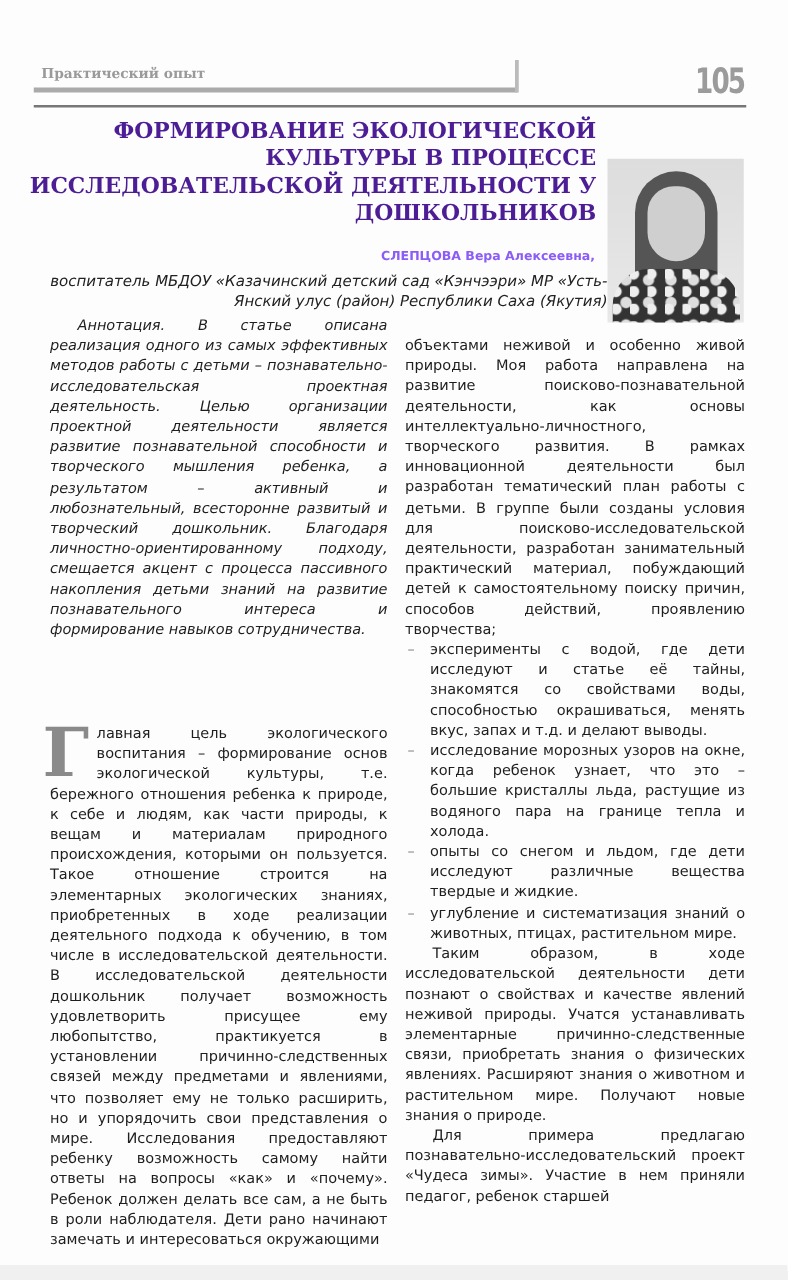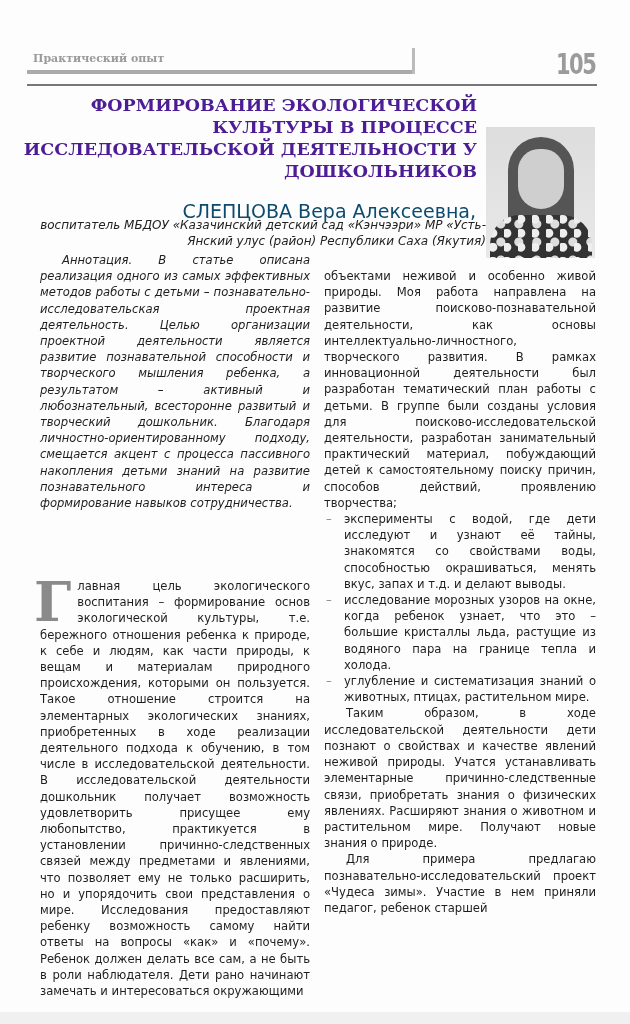--- a/index.html
+++ b/index.html
@@ -7,21 +7,21 @@
   .hdr-section { position:absolute; left:33px; top:52px; font-family:"DejaVu Serif", serif; font-weight:bold; font-size:11px; color:#9a9a9a; }
   .hdr-bar { position:absolute; left:27px; top:70px; width:387px; height:4px; background:#aaa; }
   .hdr-vbar { position:absolute; left:412px; top:48px; width:3px; height:26px; background:#bbb; }
   .hdr-rule { position:absolute; left:27px; top:84px; width:570px; height:2px; background:#777; }
   .page-num { position:absolute; left:556px; top:48px; font-family:"DejaVu Sans", sans-serif; font-weight:bold; font-size:28px; color:#9b9b9b; letter-spacing:-2px; transform:scaleX(0.75); transform-origin:left; }
   .title { position:absolute; right:153px; top:94px; width:460px; text-align:right; font-family:"DejaVu Serif", serif; font-weight:bold; font-size:17.5px; line-height:22px; color:#4c1d95; }
   .photo { position:absolute; left:486px; top:127px; width:109px; height:131px; background:linear-gradient(#ddd,#e8e8e8); overflow:hidden; }
   .photo .hair { position:absolute; left:22px; top:10px; width:66px; height:90px; border-radius:33px 33px 10px 10px; background:#555; }
   .photo .face { position:absolute; left:32px; top:22px; width:46px; height:60px; border-radius:22px 22px 24px 24px; background:#cfcfcf; }
   .photo .body { position:absolute; left:4px; top:88px; width:102px; height:50px; border-radius:30px 30px 0 0; background:radial-gradient(circle at 20% 30%, #eee 4px, transparent 5px), radial-gradient(circle at 60% 50%, #ddd 4px, transparent 5px), #333; background-size:14px 14px, 18px 18px, auto; }
-  .author-name { position:absolute; right:154px; top:200px; font-weight:normal; font-size:19px; color:#0c4a6e; }
+  .author-name { position:absolute; right:154px; top:200px; font-weight:bold; font-size:10px; color:#8b5cf6; }
   .author-aff { position:absolute; right:144px; top:217px; width:460px; text-align:right; font-style:italic; font-size:12px; line-height:16px; color:#222; }
   .col { position:absolute; font-size:11.6px; line-height:16.2px; text-align:justify; }
   .col-left { left:40px; top:252px; width:270px; }
   .col-right { left:324px; top:268px; width:272px; }
   .abstract p, .keywords p { margin:0; font-style:italic; text-indent:22px; }
   .body-text { position:absolute; left:40px; top:578px; width:270px; font-size:11.6px; line-height:16.2px; text-align:justify; }
   .dropcap { float:left; font-family:"DejaVu Serif", serif; font-weight:bold; font-size:54px; line-height:44px; color:#8a8a8a; margin:2px 6px 0 -6px; }
   p { margin:0; }
   .indent { text-indent:22px; }
   ul.dash { list-style:none; margin:0; padding:0 0 0 20px; }
@@ -58,21 +58,22 @@
 </div>
 
 <div class="body-text">
   <span class="dropcap">Г</span>
   <span>лавная цель экологического воспитания – формирование основ экологической культуры, т.е. бережного отношения ребенка к природе, к себе и людям, как части природы, к вещам и материалам природного происхождения, которыми он пользуется. Такое отношение строится на элементарных экологических знаниях, приобретенных в ходе реализации деятельного подхода к обучению, в том числе в исследовательской деятельности. В исследовательской деятельности дошкольник получает возможность удовлетворить присущее ему любопытство, практикуется в установлении причинно-следственных связей между предметами и явлениями, что позволяет ему не только расширить, но и упорядочить свои представления о мире. Исследования предоставляют ребенку возможность самому найти ответы на вопросы «как» и «почему». Ребенок должен делать все сам, а не быть в роли наблюдателя. Дети рано начинают замечать и интересоваться окружающими</span>
 </div>
 
 <div class="col col-right">
   <p>объектами неживой и особенно живой природы. Моя работа направлена на развитие поисково-познавательной деятельности, как основы интеллектуально-личностного, творческого развития. В рамках инновационной деятельности был разработан тематический план работы с детьми. В группе были созданы условия для поисково-исследовательской деятельности, разработан занимательный практический материал, побуждающий детей к самостоятельному поиску причин, способов действий, проявлению творчества;</p>
   <ul class="dash">
-    <li>эксперименты с водой, где дети исследуют и узнают её тайны, знакомятся со свойствами воды, способностью окрашиваться, менять вкус, запах и т.д. и делают выводы.</li>
+    <li>эксперименты с водой, где дети исследуют и статье её тайны, знакомятся со свойствами воды, способностью окрашиваться, менять вкус, запах и т.д. и делают выводы.</li>
     <li>исследование морозных узоров на окне, когда ребенок узнает, что это – большие кристаллы льда, растущие из водяного пара на границе тепла и холода.</li>
+    <li>опыты со снегом и льдом, где дети исследуют различные вещества твердые и жидкие.</li>
     <li>углубление и систематизация знаний о животных, птицах, растительном мире.</li>
   </ul>
   <p class="indent">Таким образом, в ходе исследовательской деятельности дети познают о свойствах и качестве явлений неживой природы. Учатся устанавливать элементарные причинно-следственные связи, приобретать знания о физических явлениях. Расширяют знания о животном и растительном мире. Получают новые знания о природе.</p>
   <p class="indent">Для примера предлагаю познавательно-исследовательский проект «Чудеса зимы». Участие в нем приняли педагог, ребенок старшей</p>
 </div>
 
 <div class="bottom-band"></div>
 
 </body></html>

